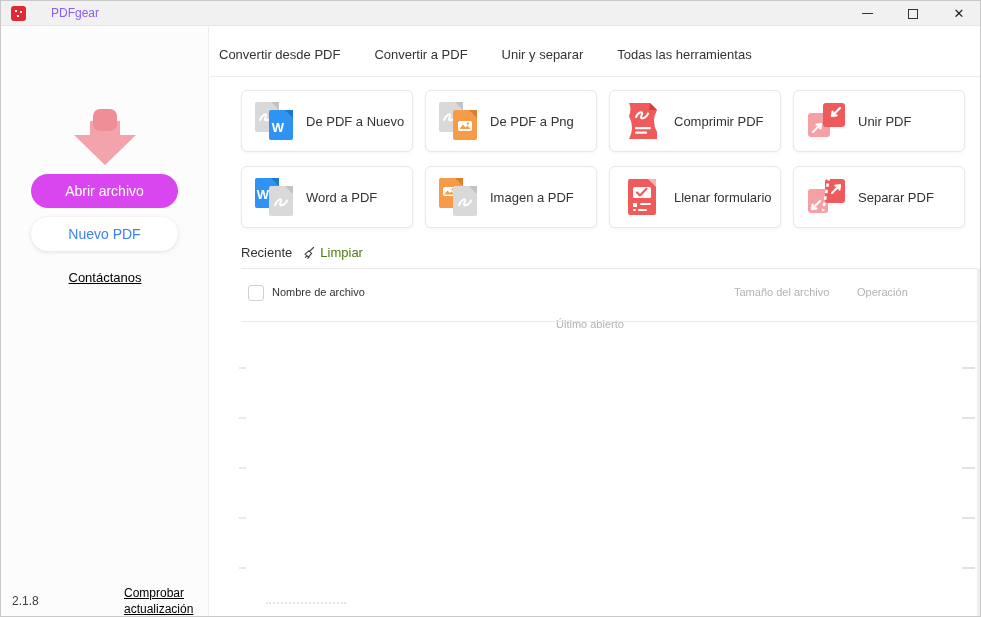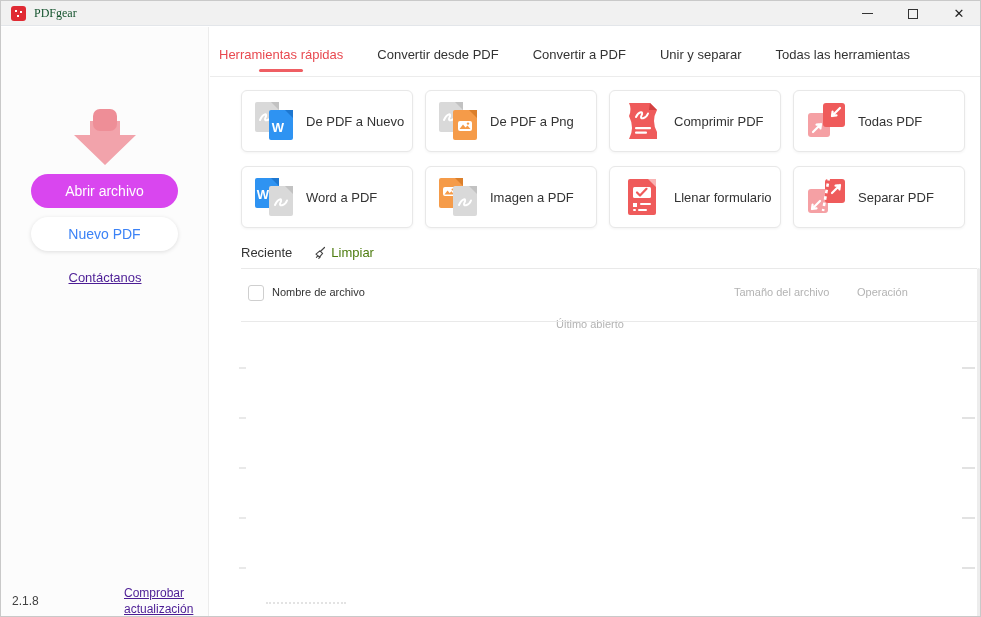--- a/index.html
+++ b/index.html
@@ -7,53 +7,53 @@
   #app{position:relative;width:981px;height:617px;background:#fff;overflow:hidden;border:1px solid #c9c9c9;}
 
   
   .titlebar{position:absolute;left:0;top:0;width:981px;height:25px;background:#f1f1f1;border-bottom:1px solid #e3e6ea;display:flex;align-items:center;}
   .app-logo{width:15px;height:15px;margin-left:10px;border-radius:3px;background:#e02a33;position:relative;flex:0 0 auto;}
   .app-logo::after{content:"";position:absolute;left:3px;top:3px;width:9px;height:9px;
     background:
       radial-gradient(circle at 2px 2px,#fff 1px,transparent 1.4px),
       radial-gradient(circle at 7px 3px,#fff 1px,transparent 1.4px),
       radial-gradient(circle at 4px 7px,#fff 1px,transparent 1.4px);}
-  .app-title{margin-left:8px;font-size:12px;color:#14532d;font-family:Liberation Serif, serif;}
+  .app-title{margin-left:25px;font-size:12px;color:#8b5cf6;}
   .win-controls{position:absolute;right:0;top:0;height:25px;display:flex;}
   .win-btn{width:46px;height:25px;display:flex;align-items:center;justify-content:center;color:#222;}
   .glyph-min{width:11px;height:1px;background:#333;}
   .glyph-max{width:10px;height:10px;border:1px solid #333;}
   .glyph-close{font-size:13px;line-height:1;color:#222;}
 
   
   .sidebar{position:absolute;left:0;top:26px;width:208px;height:591px;background:#fcfcfc;border-right:1px solid #ececec;}
   .dl-arrow{position:absolute;left:67px;top:80px;width:74px;height:62px;}
   .side-btn{position:absolute;left:30px;width:147px;height:34px;border-radius:17px;display:flex;align-items:center;justify-content:center;font-size:14px;cursor:pointer;}
   .btn-open{top:147px;background:#d946ef;color:#fff;}
   .btn-new{top:190px;background:#ffffff;color:#3b82f6;box-shadow:0 1px 4px rgba(0,0,0,0.12);}
   .contact{position:absolute;left:0;top:243px;width:208px;text-align:center;font-size:13px;}
-  .contact a,.link{color:#4c1d95;text-decoration:underline;cursor:pointer;}
+  .contact a,.link{color:#000000;text-decoration:underline;cursor:pointer;}
   .version{position:absolute;left:11px;top:567px;font-size:12px;color:#404040;}
   .update-link{position:absolute;left:123px;top:558px;width:72px;font-size:12px;line-height:16px;}
 
   
   .main{position:absolute;left:209px;top:26px;width:772px;height:591px;background:#fff;}
   .tabs{position:absolute;left:9px;top:20px;display:flex;gap:34px;font-size:13px;color:#333;}
   .tab{position:relative;cursor:pointer;padding-bottom:10px;white-space:nowrap;}
   .tab.active{color:#e84950;}
   .tab-underline{position:absolute;left:50%;transform:translateX(-50%);bottom:0;width:44px;height:3px;border-radius:2px;background:#ef5e63;}
   .tabs-divider{position:absolute;left:0;top:49px;width:772px;height:1px;background:#ececec;}
 
   .cards{position:absolute;left:31px;top:63px;display:grid;grid-template-columns:repeat(4,172px);grid-auto-rows:62px;column-gap:12px;row-gap:14px;}
   .card{background:#fff;border:1px solid #e8e8e8;border-radius:6px;box-shadow:0 1px 3px rgba(0,0,0,0.05);display:flex;align-items:center;cursor:pointer;padding-left:10px;}
   .card-icon{width:44px;height:44px;flex:0 0 auto;}
   .card-label{font-size:13px;color:#333;margin-left:10px;white-space:nowrap;}
 
   .recent-row{position:absolute;left:31px;top:218px;display:flex;align-items:center;font-size:13px;color:#333;}
-  .recent-title{margin-right:21px;}
+  .recent-title{margin-right:10px;}
   .clear-btn{display:flex;align-items:center;cursor:pointer;color:#4d7c0f;}
   .clear-btn svg{margin-right:4px;}
   .divider{position:absolute;left:31px;width:736px;height:1px;background:#e9e9e9;}
   .div-1{top:241px;}
   .div-2{top:294px;}
 
   .table-header{position:absolute;left:31px;top:257px;width:736px;height:20px;font-size:11px;}
   .th-check{position:absolute;left:7px;top:1px;width:16px;height:16px;border:1px solid #cfcfcf;border-radius:3px;background:#fff;cursor:pointer;}
   .th{position:absolute;top:2px;color:#b3b3b3;white-space:nowrap;}
   .th-name{left:31px;color:#333;}
@@ -106,24 +106,20 @@
     </div>
     <div class="version">2.1.8</div>
     <div class="update-link">
       <a class="link">Comprobar actualización</a>
     </div>
   </div>
 
   <div class="main">
 
     <div class="tabs">
-      <div class="tab active">
-        <span>Herramientas rápidas</span>
-        <div class="tab-underline"></div>
-      </div>
       <div class="tab"><span>Convertir desde PDF</span></div>
       <div class="tab"><span>Convertir a PDF</span></div>
       <div class="tab"><span>Unir y separar</span></div>
       <div class="tab"><span>Todas las herramientas</span></div>
     </div>
     <div class="tabs-divider"></div>
 
     <div class="cards">
 
       <div class="card">
@@ -163,21 +159,21 @@
         <span class="card-label">Comprimir PDF</span>
       </div>
 
       <div class="card">
         <svg class="card-icon" viewBox="0 0 44 44">
           <rect x="4" y="14" width="22" height="24" rx="3" fill="#f5a0a4"></rect>
           <path d="M9 33 L17 25 M17 25 L12.5 25.6 M17 25 L16.4 29.5" stroke="#fff" stroke-width="2.2" fill="none" stroke-linecap="round" stroke-linejoin="round"></path>
           <rect x="19" y="4" width="22" height="24" rx="3" fill="#ef5b5b"></rect>
           <path d="M36 9 L28 17 M28 17 L32.5 16.4 M28 17 L28.6 12.5" stroke="#fff" stroke-width="2.2" fill="none" stroke-linecap="round" stroke-linejoin="round"></path>
         </svg>
-        <span class="card-label">Todas PDF</span>
+        <span class="card-label">Unir PDF</span>
       </div>
 
       <div class="card">
         <svg class="card-icon" viewBox="0 0 44 44">
           <rect x="3" y="3" width="24" height="30" rx="2" fill="#2e93f2"></rect>
           <path d="M19 3 L27 3 L27 11 Z" fill="#1d77d0"></path>
           <text x="11" y="24" font-size="13" font-weight="bold" fill="#fff" text-anchor="middle">W</text>
           <rect x="17" y="11" width="24" height="30" rx="2" fill="#d9d9d9"></rect>
           <path d="M33 11 L41 11 L41 19 Z" fill="#c2c2c2"></path>
           <path d="M23 30 C26 23, 31 23, 28.5 27.5 C26 32, 33 31, 35 25.5" stroke="#fff" stroke-width="2" fill="none" stroke-linecap="round"></path>

